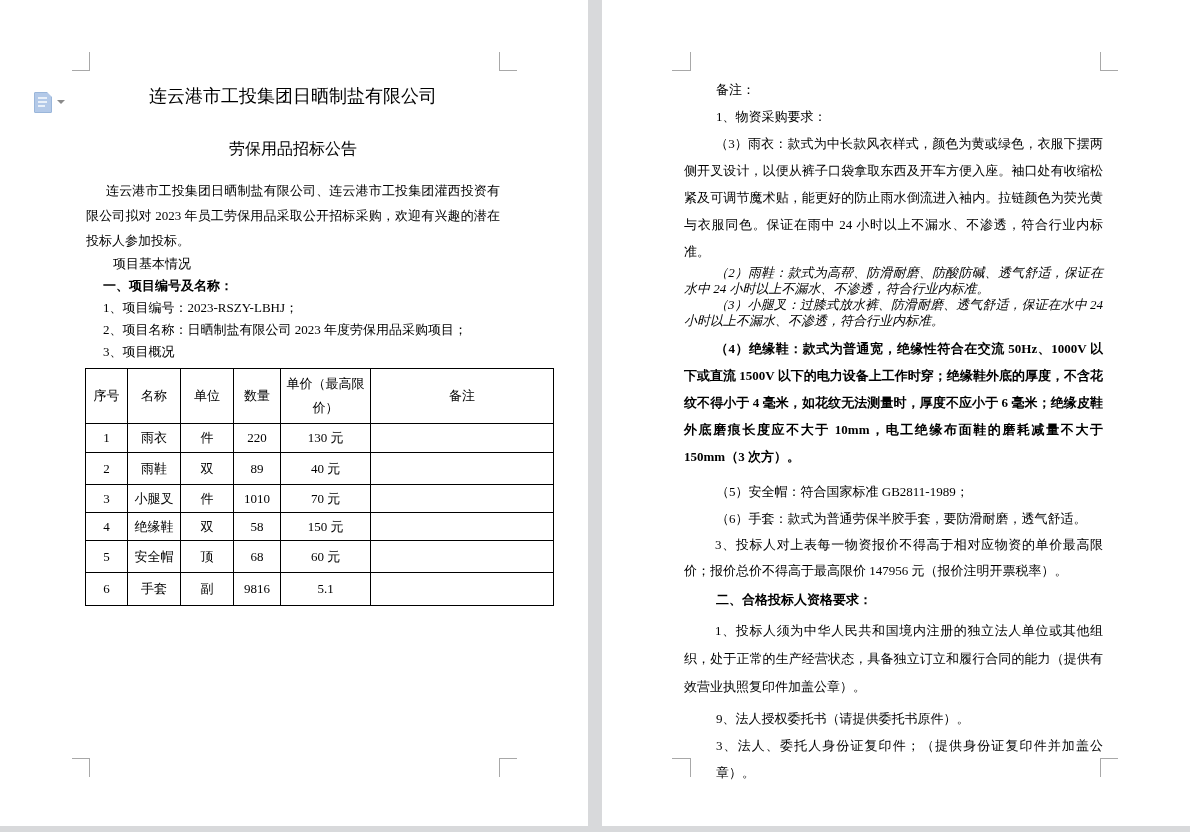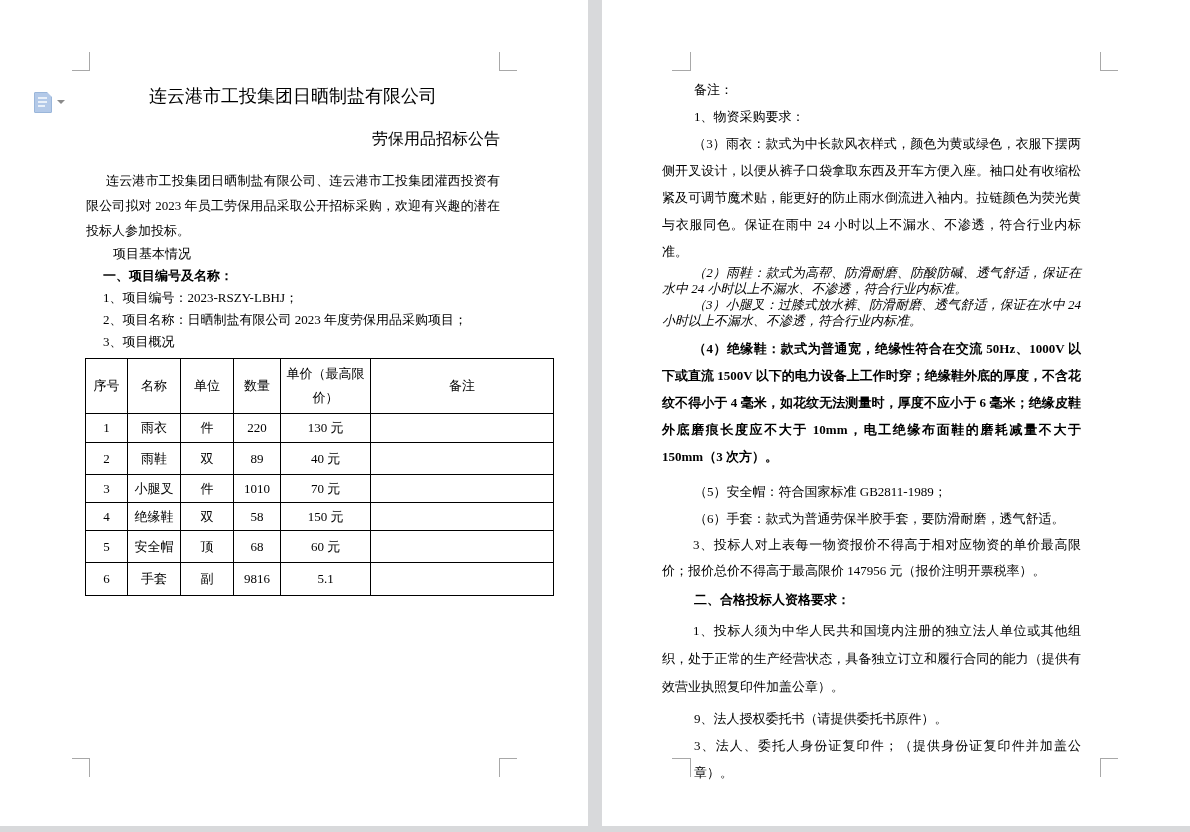--- a/index.html
+++ b/index.html
@@ -31,34 +31,34 @@
   .doc-icon span:nth-child(2){top:8px;}
   .doc-icon span:nth-child(3){top:12px;width:7px;}
   .doc-fold{position:absolute;right:-1px;top:-1px;width:0;height:0;
     border-left:5px solid transparent;border-top:5px solid #ffffff;}
   .caret{position:absolute;left:24px;top:9px;width:0;height:0;
     border-left:4px solid transparent;border-right:4px solid transparent;border-top:4px solid #8a8a8a;}
 
   
   .ta-left{position:absolute;left:86px;top:70px;width:414px;}
   .t1{font-size:18px;text-align:center;line-height:26px;padding-top:13px;white-space:nowrap;}
-  .t2{font-size:16px;text-align:right;line-height:23px;margin-top:18px;}
+  .t2{font-size:16px;text-align:center;line-height:23px;margin-top:28px;}
   .intro{font-size:13px;line-height:25px;text-indent:20px;text-align:justify;margin:18px 0 0 0;}
   .info{font-size:13px;line-height:22px;}
   .pl17{padding-left:17px;}
   .pl27{padding-left:27px;}
   .bold{font-weight:bold;}
 
   table.items{border-collapse:collapse;table-layout:fixed;width:438px;margin:5px 0 0 -1px;}
   table.items td{border:1px solid #000;text-align:center;vertical-align:middle;font-size:13px;padding:0 2px;overflow:hidden;}
   .c0{width:37px;}.c1{width:48px;}.c2{width:48px;}.c3{width:42px;}.c4{width:85px;}.c5{width:178px;}
   tr.hdr td{line-height:24px;}
 
   
-  .ta-right{position:absolute;left:662px;top:70px;width:419px;font-size:13px;text-align:justify;}
+  .ta-right{position:absolute;left:684px;top:70px;width:419px;font-size:13px;text-align:justify;}
   .line{line-height:27px;padding-left:32px;}
   .para{line-height:27px;text-indent:31px;margin:0;}
   .para-tight{line-height:16px;text-indent:31px;margin:0;font-style:italic;}
   .mt4{margin-top:4px;}.mt5{margin-top:5px;}.mt6{margin-top:6px;font-weight:bold;}.mt8{margin-top:8px;}
   .pt6{padding-top:6px;}
 </style>
 </head>
 <body>
 
 <div class="screen">

